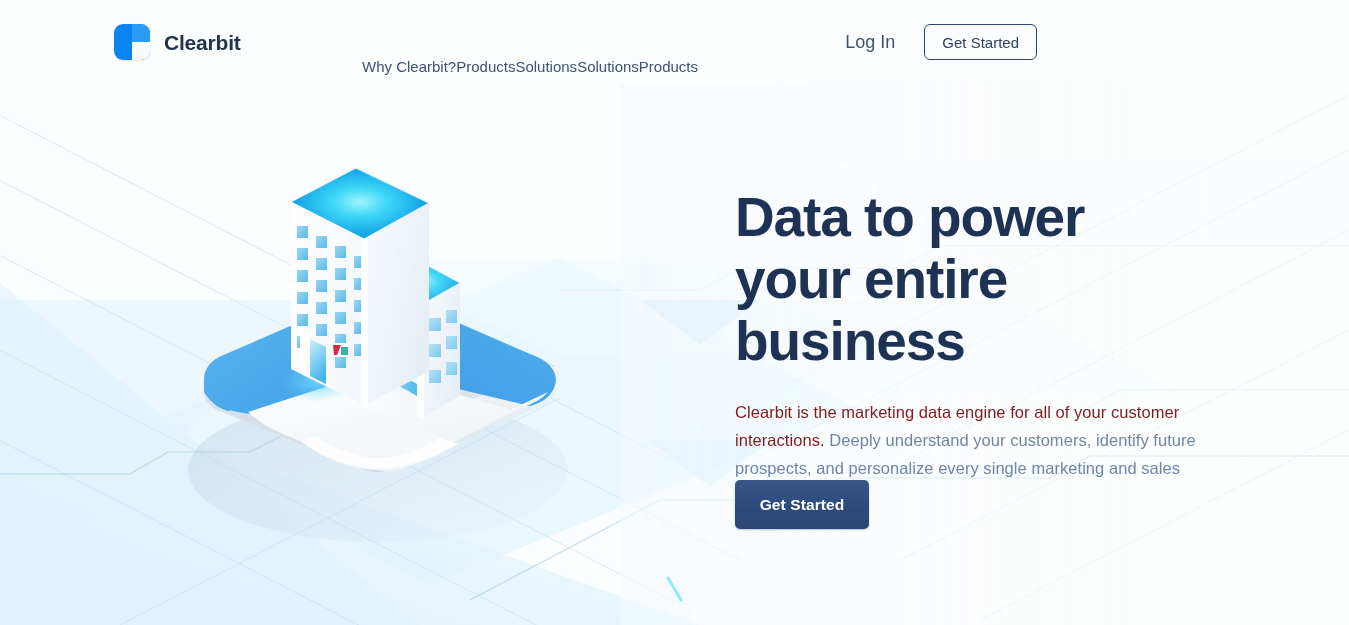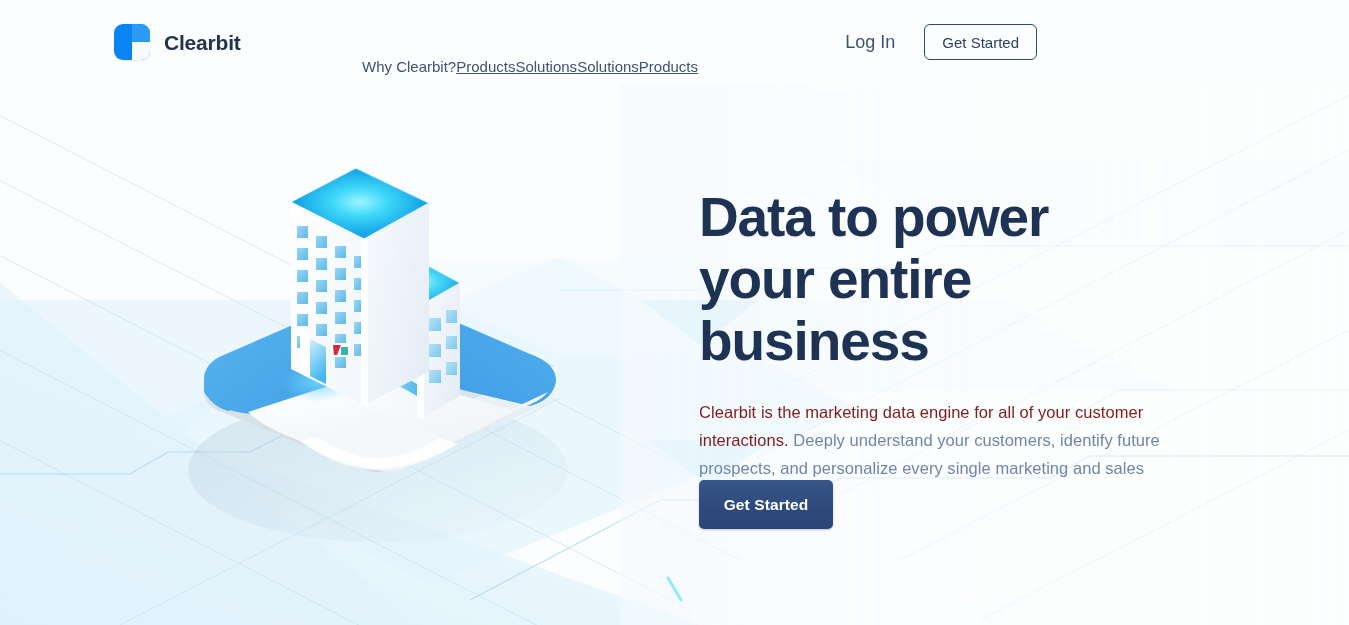--- a/index.html
+++ b/index.html
@@ -42,21 +42,21 @@
   }
 
   .main-nav {
     position:absolute; left:362px; top:0; height:84px;
     display:flex; align-items:center; gap:0;margin-top:24px;
   }
   .nav-link {
     font-size:15px; color:#3e5372; text-decoration:none;
     white-space:nowrap; cursor:pointer; line-height:1;
   }
-  .nav-link + .nav-link { margin-left:0;text-decoration:underline; }
+  .nav-link + .nav-link { margin-left:0; }
   .nav-gap-1 { margin-left:57px; }
   .nav-gap-2 { margin-left:58px; }
   .nav-gap-3 { margin-left:58px; }
   .nav-gap-4 { margin-left:58px; }
 
   .header-actions {
     position:absolute; right:114px; top:0; height:84px;
     display:flex; align-items:center; gap:29px;
   }
   .login-link {
@@ -66,21 +66,21 @@
   .btn-outline {
     display:inline-flex; align-items:center; justify-content:center;
     height:36px; padding:0 17px;
     border:1px solid #2f4664; border-radius:6px;
     background:transparent; color:#2c4161;
     font-size:15px; font-family:inherit; line-height:1;
     white-space:nowrap; cursor:pointer;
   }
 
   
-  .hero { position:absolute; inset:0; z-index:10; }
+  .hero { position:absolute; inset:0; z-index:10;margin-left:36px; }
   .hero-copy { position:absolute; left:699px; top:186px; width:500px; }
   .hero-title {
     font-size:55px; line-height:62px; font-weight:700;
     color:#1e3353; letter-spacing:-1.1px; margin:0 0 0 0;
     max-width:470px;
   }
   .hero-sub {
     margin-top:26px;
     font-size:16.5px; line-height:28px; color:#6f86a6;
     max-width:492px; letter-spacing:0.05px;

